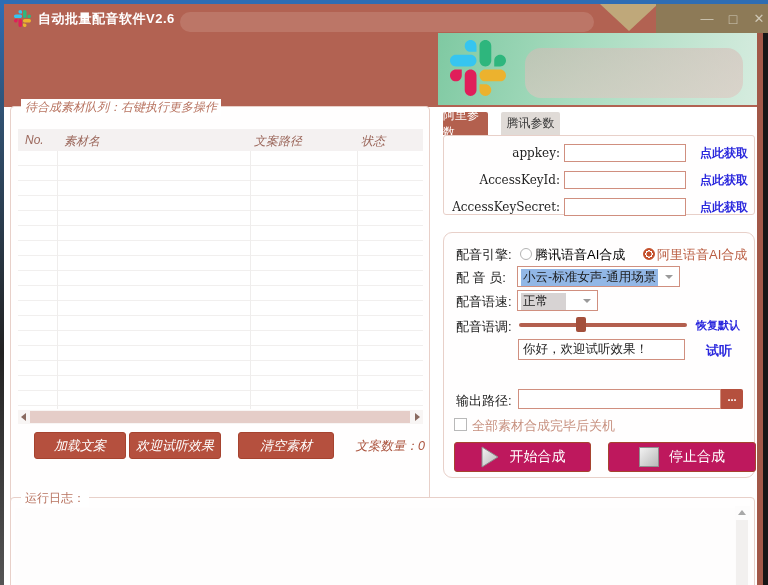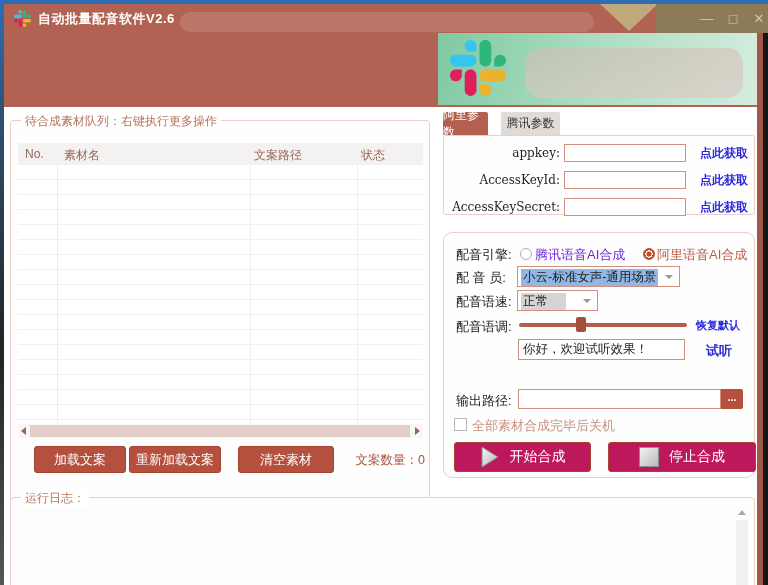--- a/index.html
+++ b/index.html
@@ -36,21 +36,21 @@
   .logo-panel svg { position:absolute; left:12px; top:7px; }
   .blur-pill { position:absolute; left:87px; top:15px; width:218px; height:50px; border-radius:16px;
                background:linear-gradient(to bottom,rgba(216,186,182,0.55),rgba(222,198,192,0.62)); }
 
   
   .gbox { position:absolute; border:1px solid #e8d0c9; border-radius:4px; background:#fffefe; }
   .legend { position:absolute; top:-8px; left:10px; background:#ffffff; padding:0 4px;
             font-size:12px; color:#b87360; white-space:nowrap; }
 
   
-  .queue-box { left:10px; top:120px; width:420px; height:448px; }
+  .queue-box { left:10px; top:106px; width:420px; height:448px;font-style:italic; }
   .qtable { position:absolute; left:7px; top:22px; width:405px; height:280px; }
   .thead { position:absolute; left:0; top:0; width:405px; height:22px; background:#f4f1f1;
            font-size:12px; color:#9b675b; }
   .th { position:absolute; top:4px; }
   .th0 { left:7px; } .th1 { left:46px; } .th2 { left:236px; } .th3 { left:343px; }
   .tbody { position:absolute; left:0; top:22px; width:405px; height:258px; background:
            repeating-linear-gradient(to bottom,#ffffff 0 14px,#f1efee 14px 15px); }
   .vline { position:absolute; top:0; width:1px; height:258px; background:#efedec; }
   .vl0 { left:39px; } .vl1 { left:232px; } .vl2 { left:339px; }
   .hscroll { position:absolute; left:7px; top:303px; width:405px; height:14px; background:#f8f5f4; }
@@ -84,21 +84,21 @@
   
   .settings-box { left:443px; top:232px; width:312px; height:246px; border-radius:9px; }
   .srow { position:absolute; left:0; width:312px; }
   .slabel { position:absolute; left:12px; top:3px; font-size:13px; color:#222222; }
 
   .radio { position:absolute; top:5px; width:12px; height:12px; border-radius:50%;
            border:1px solid #b3b3b3; background:#fff; }
   .radio.checked { border:1px solid #c44f2b;
            background:radial-gradient(circle at 50% 50%, #c44f2b 0 2.5px, #ffffff 2.6px 3.6px, #c44f2b 3.7px 6px); }
   .rlabel { position:absolute; top:3px; font-size:13px; }
-  .rl-tx { left:91px; color:#6d28d9; }
+  .rl-tx { left:91px; color:#000000; }
   .rl-ali { left:213px; color:#b95c41; }
   .ra-tx { left:76px; } .ra-ali { left:199px; }
 
   .combo { position:absolute; height:21px; border:1px solid #d08f7f; background:#fff; }
   .combo-voice { left:73px; top:0; width:163px; }
   .combo-speed { left:73px; top:0; width:81px; }
   .combo-text { position:absolute; left:3px; top:2px; font-size:12.5px; color:#1a1a1a; padding:0 2px; white-space:nowrap;text-align:right; }
   .sel-blue { background:#92b7e6; }
   .sel-gray { background:#d7d3d3; padding-right:18px; }
   .combo-arrow { position:absolute; right:6px; top:8px; width:0; height:0;
@@ -196,21 +196,21 @@
     </div>
 
     <div class="hscroll">
       <div class="hs-arrow hs-left"></div>
       <div class="hs-thumb"></div>
       <div class="hs-arrow hs-right"></div>
     </div>
 
     <div class="qbtn-row">
       <div class="rbtn qb1">加载文案</div>
-      <div class="rbtn qb2">重新加载文案</div>
+      <div class="rbtn qb2">欢迎试听效果</div>
       <div class="rbtn qb3">清空素材</div>
       <div class="count-wrap"><span>文案数量：</span><span>0</span></div>
     </div>
   </div>
 
   <div class="tab tab-ali">阿里参数</div>
   <div class="tab tab-tx">腾讯参数</div>
 
   <div class="gbox params-box">
     <div class="prow pr0">

